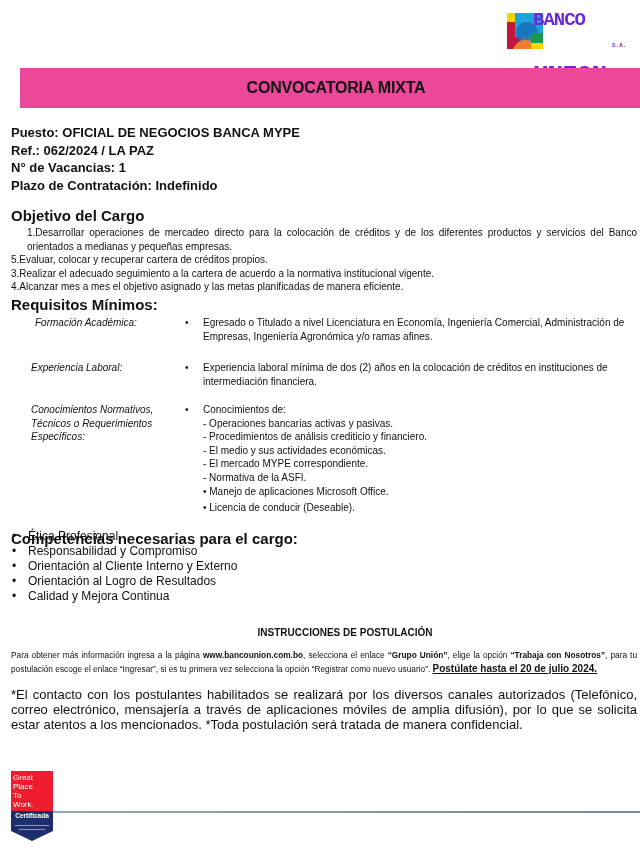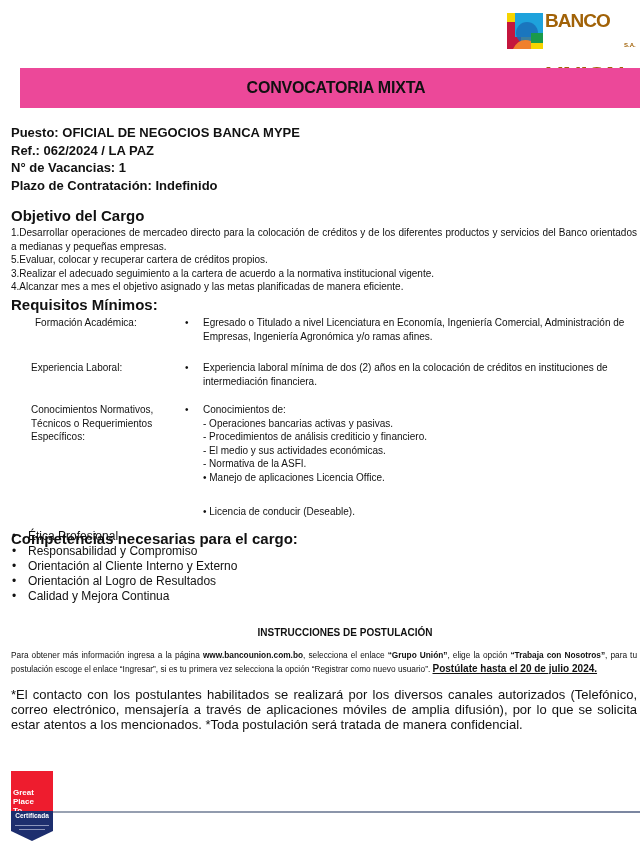--- a/index.html
+++ b/index.html
@@ -1,62 +1,62 @@
 <!DOCTYPE html>
 <html><head>
 <meta charset="utf-8">
 <style>
   * { box-sizing: border-box; margin: 0; padding: 0; }
   html, body { width: 640px; height: 847px; background: #ffffff; overflow: hidden; }
   body { position: relative; font-family: "Liberation Sans", sans-serif; color: #111; }
 
   .logo { position: absolute; left: 507px; top: 13px; width: 130px; height: 36px; }
   .logo-mark { position: absolute; left: 0; top: 0; width: 36px; height: 36px; overflow: hidden; }
-  .logo-text { position: absolute; left: 38px; top: -2px; color: #a16207; font-weight: bold; font-family: Liberation Sans, sans-serif; letter-spacing: -1px; }
+  .logo-text { position: absolute; left: 26px; top: -2px; color: #6d28d9; font-weight: bold; font-family: Liberation Mono, monospace; letter-spacing: -1px; }
   .logo-text .l1 { font-size: 19px; line-height: 19px; display: block; }
   .logo-text .l2 { font-size: 26px; line-height: 19px; display: block; margin-top: 37px; }
   .logo-text .sa { font-size: 6px; letter-spacing: 0; position: absolute; left: 79px; top: 31px; }
 
   .banner { position: absolute; left: 20px; top: 68px; width: 632px; height: 40px; background: #ec4899; display: flex; align-items: center; justify-content: center; }
   .banner h1 { font-size: 16px; font-weight: bold; letter-spacing: -0.2px; }
 
   .head-info { position: absolute; left: 11px; top: 124px; font-size: 13px; font-weight: bold; line-height: 17.5px; }
 
   .section-title { position: absolute; left: 11px; font-size: 15px; font-weight: bold; }
   .obj-title { top: 207px; }
   .obj-list { position: absolute; left: 11px; top: 226px; width: 626px; font-size: 10px; line-height: 13.6px; }
-  .obj-list .p1 { text-align: justify; text-align-last: left; }
+  .obj-list .p1 { text-align: justify; text-align-last: left; margin-left: 16px; }
   .req-title { top: 296px; }
 
   .req-row { position: absolute; left: 0; width: 640px; font-size: 10px; line-height: 13.6px; }
-  .req-label { position: absolute; left: 31px; width: 135px; }
+  .req-label { position: absolute; left: 31px; width: 135px; font-style: italic; }
   .req-bullet { position: absolute; left: 185px; font-size: 10px; }
   .req-text { position: absolute; left: 203px; width: 432px; }
   .row1 { top: 316px; }
   .row1 .req-label { left: 35px; }
   .row2 { top: 361px; }
   .row3 { top: 403px; }
-  .row3 .req-text div.last { margin-top: 20px; }
+  .row3 .req-text div.last { margin-top: 3px; }
 
   .comp-title { top: 530px; }
   .comp-list { position: absolute; left: 11px; top: 529px; font-size: 12px; line-height: 15px; list-style: none; }
   .comp-list li { position: relative; padding-left: 17px; }
   .comp-list li::before { content: "•"; position: absolute; left: 1px; top: 0; }
 
   .instr-title { position: absolute; left: 0; top: 627px; width: 690px; text-align: center; font-size: 10px; font-weight: bold; }
 
   .para1 { position: absolute; left: 11px; top: 648px; width: 626px; font-size: 8.3px; line-height: 14px; text-align: justify; text-align-last: left; }
   .para1 .b { font-weight: bold; }
   .para1 .bi { font-weight: bold; }
   .para1 .deadline { font-size: 10px; font-weight: bold; text-decoration: underline; }
 
   .para2 { position: absolute; left: 11px; top: 687px; width: 626px; font-size: 13px; line-height: 15px; text-align: justify; text-align-last: left; }
 
   .gptw { position: absolute; left: 11px; top: 771px; width: 42px; height: 70px; }
-  .gptw-top { background: #ee1c2e; width: 42px; height: 40px; color: #fff; font-size: 8px; font-weight: bold; line-height: 9px; padding: 17px 2px; }
+  .gptw-top { background: #ee1c2e; width: 42px; height: 40px; color: #fff; font-size: 8px; font-weight: normal; line-height: 9px; padding: 2px 2px; }
   .gptw-bot { position: absolute; left: 0; top: 40px; width: 42px; height: 30px; }
   .footer-line { position: absolute; left: 53px; top: 811px; width: 587px; height: 2px; background: linear-gradient(to right, #9aa3b3, #7b86a0); }
 </style>
 </head>
 <body>
 
 <div class="logo">
   <svg class="logo-mark" viewBox="0 0 36 36" width="36" height="36">
     <rect x="0" y="0" width="36" height="36" fill="#f5d400"></rect>
     <rect x="0" y="9" width="14" height="27" fill="#c4163d"></rect>
@@ -107,22 +107,23 @@
 </div>
 
 <div class="req-row row3">
   <div class="req-label">Conocimientos Normativos, Técnicos o Requerimientos Específicos:</div>
   <div class="req-bullet">•</div>
   <div class="req-text">
     <div>Conocimientos de:</div>
     <div>- Operaciones bancarias activas y pasivas.</div>
     <div>- Procedimientos de análisis crediticio y financiero.</div>
     <div>- El medio y sus actividades económicas.</div>
+    <div>- El mercado MYPE correspondiente.</div>
     <div>- Normativa de la ASFI.</div>
-    <div>• Manejo de aplicaciones Licencia Office.</div>
+    <div>• Manejo de aplicaciones Microsoft Office.</div>
     <div class="last">• Licencia de conducir (Deseable).</div>
   </div>
 </div>
 
 <div class="section-title comp-title">Competencias necesarias para el cargo:</div>
 <ul class="comp-list">
   <li>Ética Profesional</li>
   <li>Responsabilidad y Compromiso</li>
   <li>Orientación al Cliente Interno y Externo</li>
   <li>Orientación al Logro de Resultados</li>

